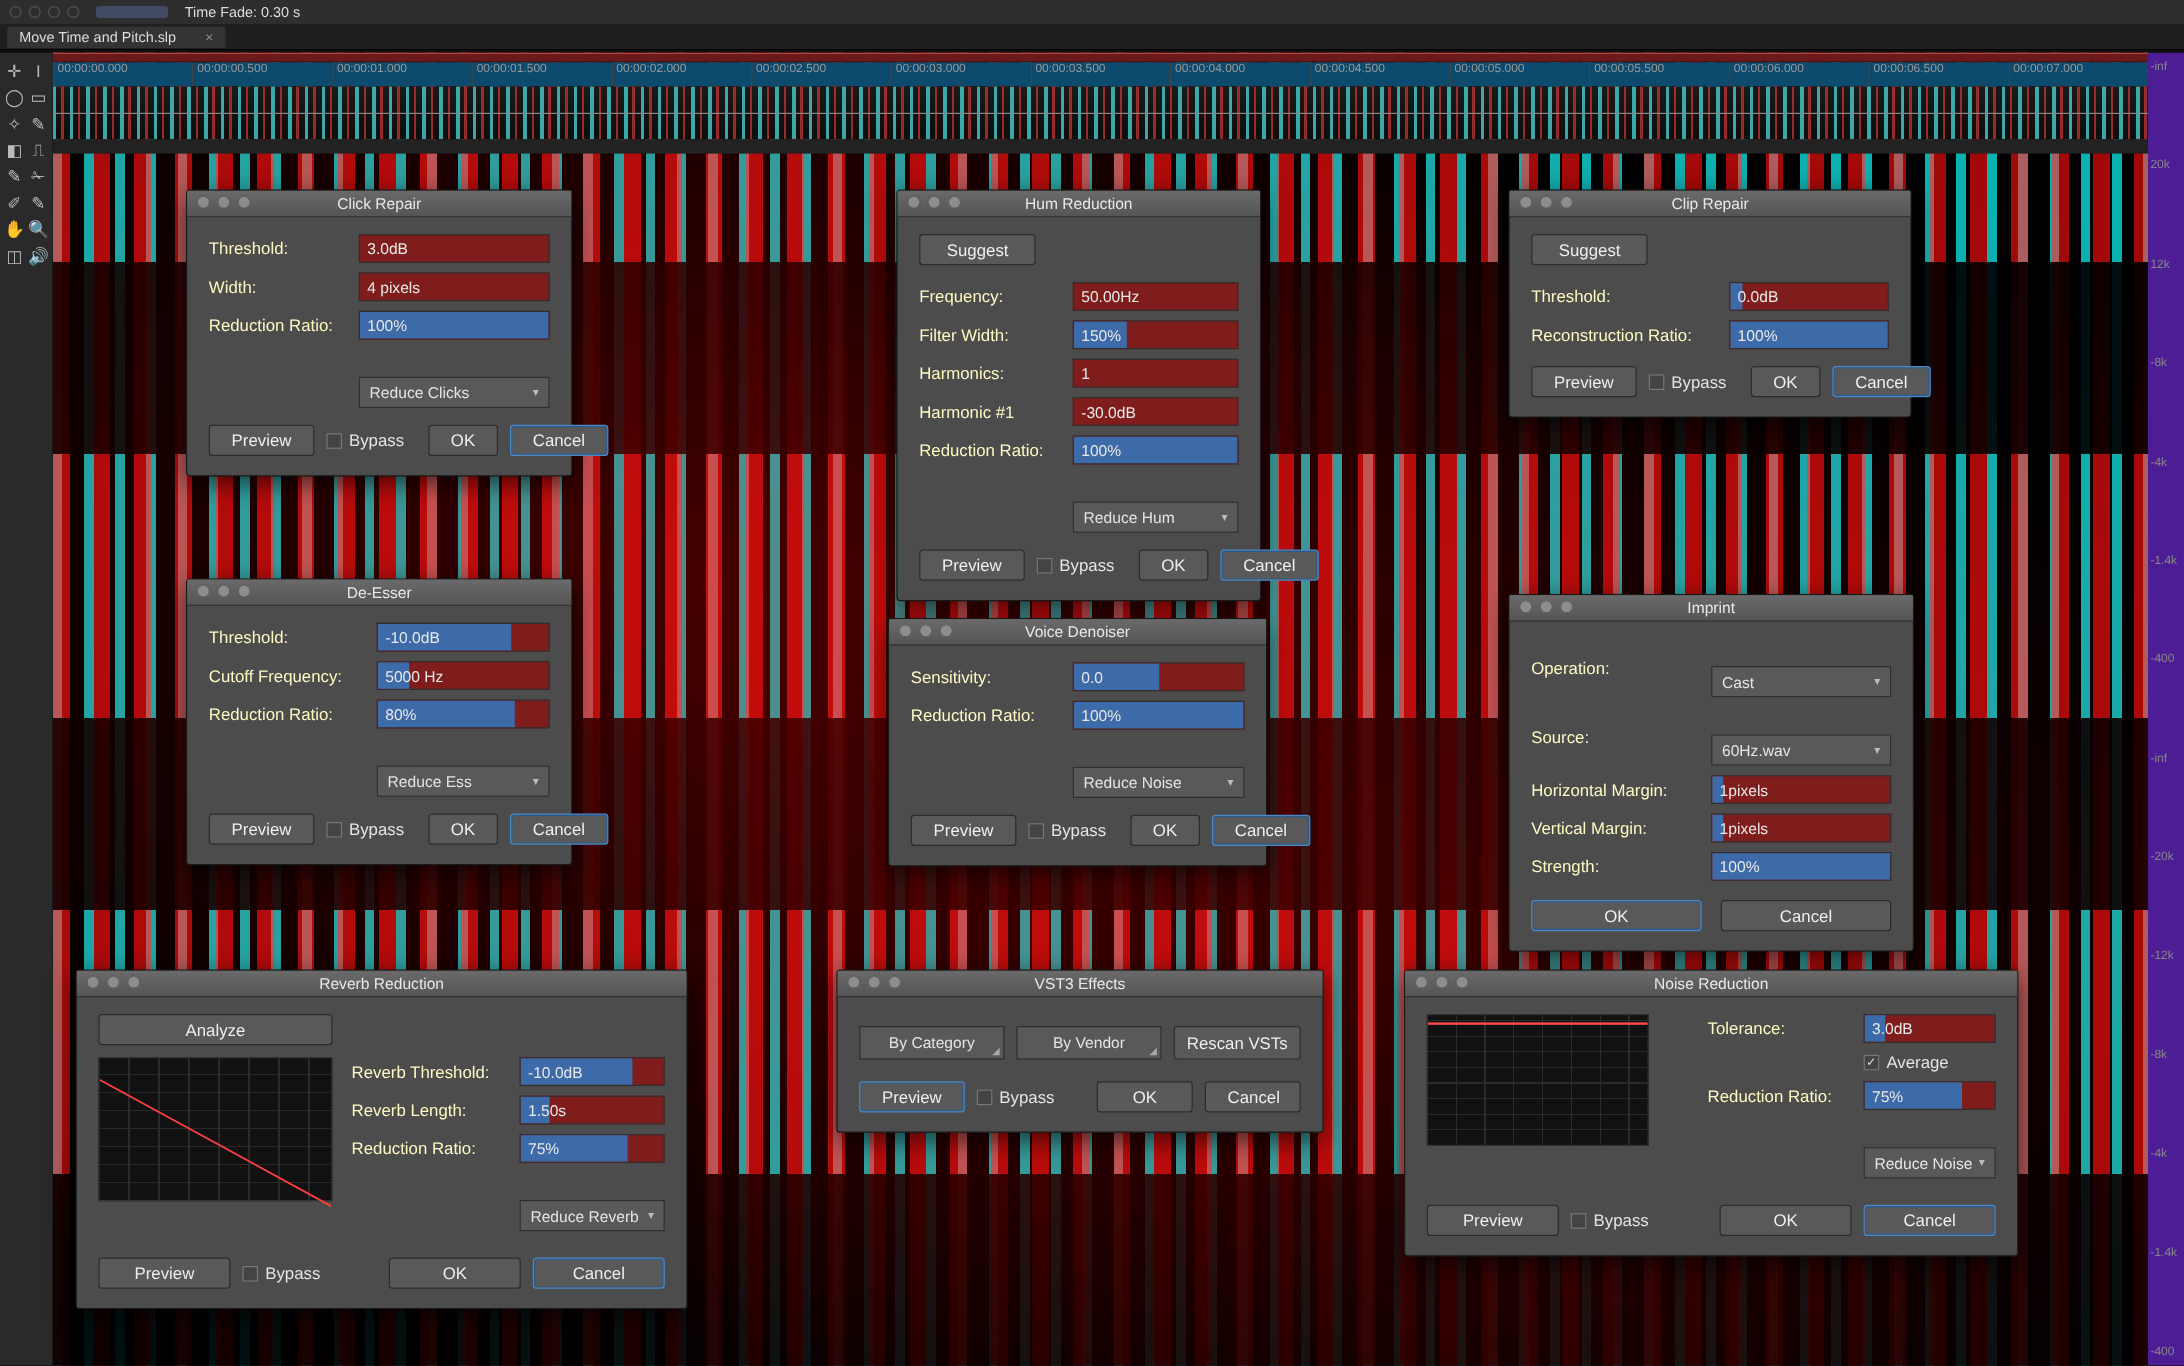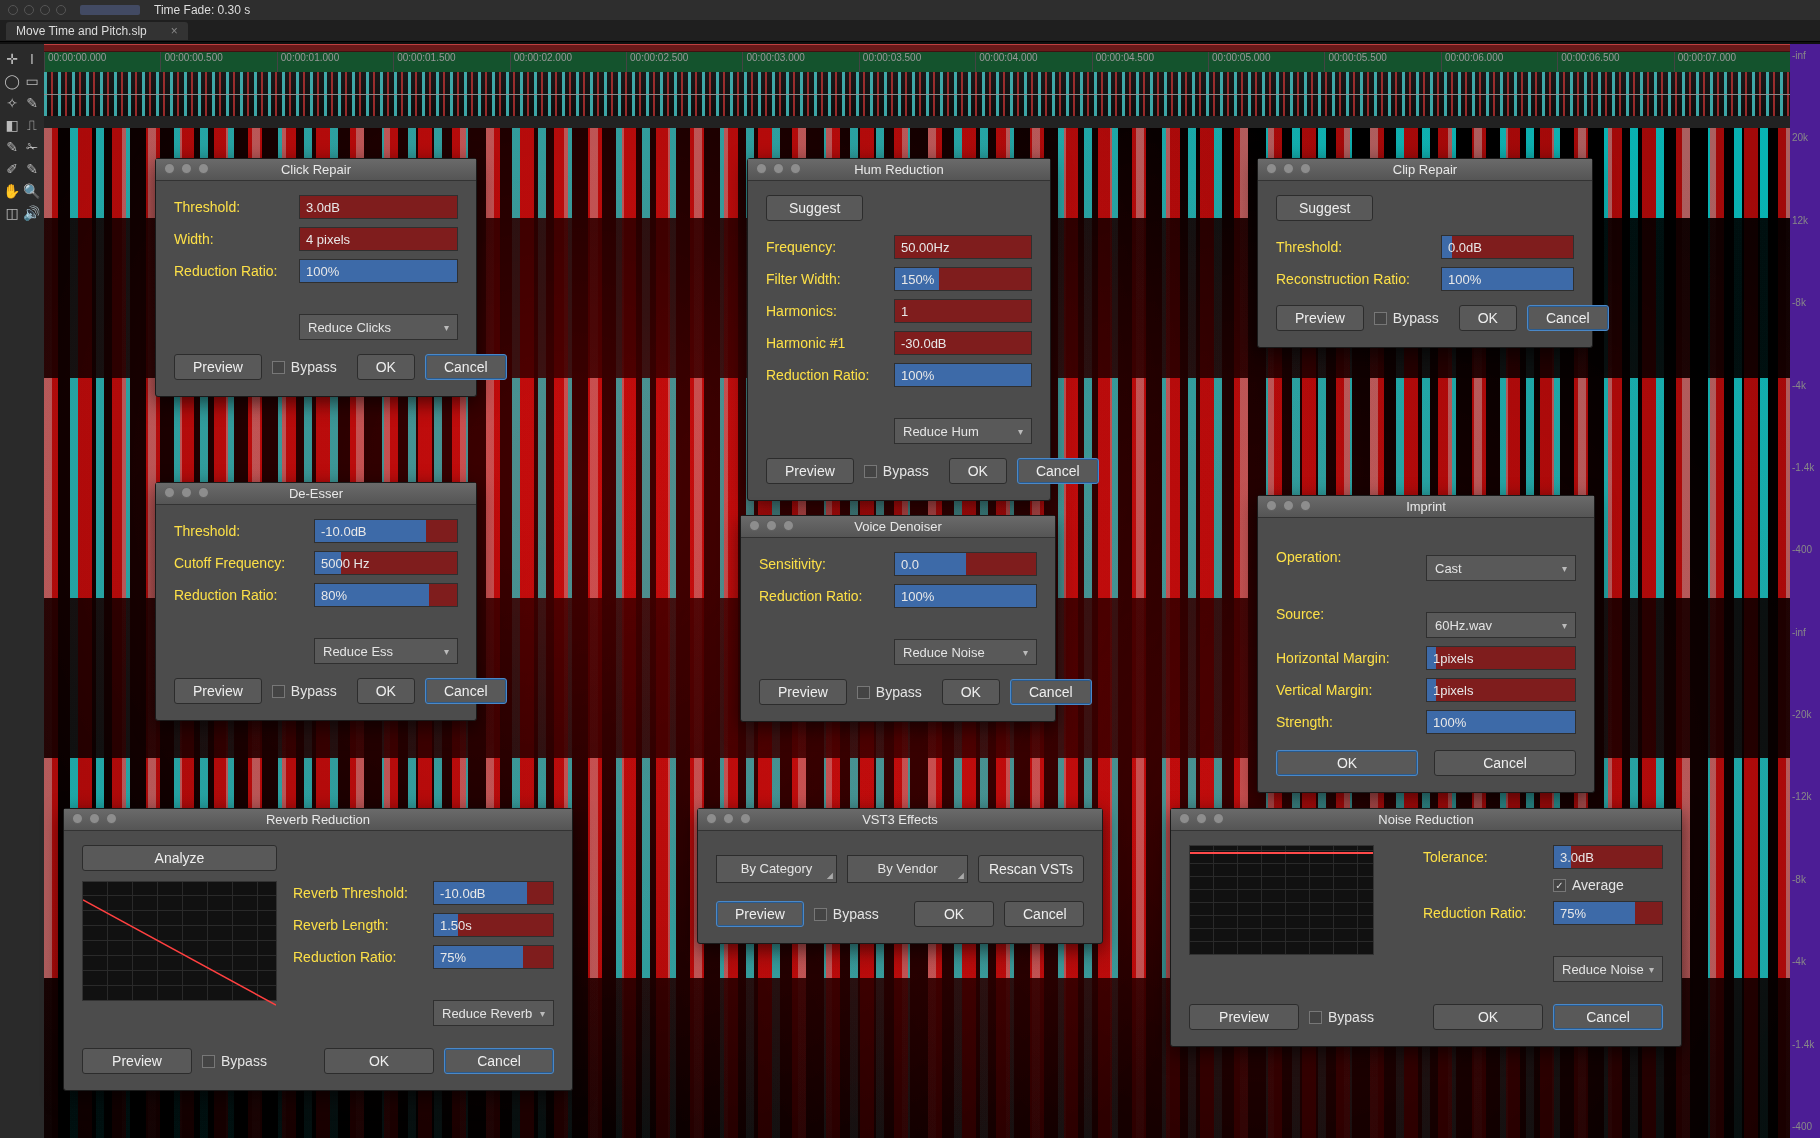--- a/index.html
+++ b/index.html
@@ -46,21 +46,21 @@
   }
   .spectro-bg::after{
     content:"";position:absolute;inset:0;
     background: radial-gradient(circle at 30% 40%, rgba(255,40,40,0.25), transparent 60%),
                 radial-gradient(circle at 70% 70%, rgba(255,40,40,0.2), transparent 55%);
   }
   
   .rscale{position:absolute;top:44px;right:0;width:30px;bottom:0;background:#4c1d95;font-size:10px;color:#888;display:flex;flex-direction:column;justify-content:space-between;padding:6px 2px;}
   
   .timeline-scrub{position:absolute;top:44px;left:44px;right:30px;height:8px;background:#6a1a1a;border-top:1px solid #c04040;border-bottom:1px solid #401010;}
-  .ruler{position:absolute;top:52px;left:44px;right:30px;height:20px;background:#14532d;display:flex;font-size:10px;color:#999;}
+  .ruler{position:absolute;top:52px;left:44px;right:30px;height:20px;background:#0c4a6e;display:flex;font-size:10px;color:#999;}
   .ruler span{flex:1;border-left:1px solid #444;padding-left:3px;white-space:nowrap;}
   .waveform-strip{position:absolute;top:72px;left:44px;right:30px;height:44px;background:linear-gradient(#1a1a1a,#0d0d0d);overflow:hidden;}
   .waveform-strip::before{content:"";position:absolute;inset:0;background:repeating-linear-gradient(90deg,rgba(80,230,230,0.7) 0 3px,transparent 3px 7px,rgba(240,60,60,0.6) 7px 9px,transparent 9px 14px);}
   .waveform-strip::after{content:"";position:absolute;left:0;right:0;top:50%;height:1px;background:#888;}
   .marker-bar{position:absolute;top:116px;left:44px;right:30px;height:12px;background:#222;}
 
   
   .dlg{
     position:absolute;
     background:#4c4c4c;
@@ -74,21 +74,21 @@
     border-bottom:1px solid #333;
     display:flex;align-items:center;
     font-size:13px;color:#e8e8e8;
     position:relative;
   }
   .dlg-title .dots{position:absolute;left:8px;top:4px;display:flex;gap:6px;}
   .dlg-title .dot{width:11px;height:11px;border-radius:50%;background:#8d8d8d;border:1px solid rgba(0,0,0,0.3);}
   .dlg-title .ttl{width:100%;text-align:center;}
   .dlg-body{padding:14px 18px 16px;}
   .frow{display:flex;align-items:center;margin-bottom:8px;gap:10px;}
-  .frow label{font-size:14px;color:#fde047;white-space:nowrap;}
+  .frow label{font-size:14px;color:#fef9c3;white-space:nowrap;}
   .valbox{
     flex:1;height:24px;line-height:24px;padding:0 6px;
     background:#7f1d1d;border:1px solid #2f2f2f;
     font-size:13px;color:#e8e8e8;position:relative;
   }
   .valbox .fill{position:absolute;left:0;top:0;bottom:0;background:#3d6aa8;}
   .valbox .txt{position:relative;z-index:1;}
   .selbox{flex:1;height:26px;background:#595959;border:1px solid #2f2f2f;display:flex;align-items:center;justify-content:space-between;padding:0 8px;font-size:13px;margin-top:23px;}
   .selbox .chev{font-size:10px;color:#bbb;}
   .brow{display:flex;align-items:center;gap:10px;margin-top:14px;}

